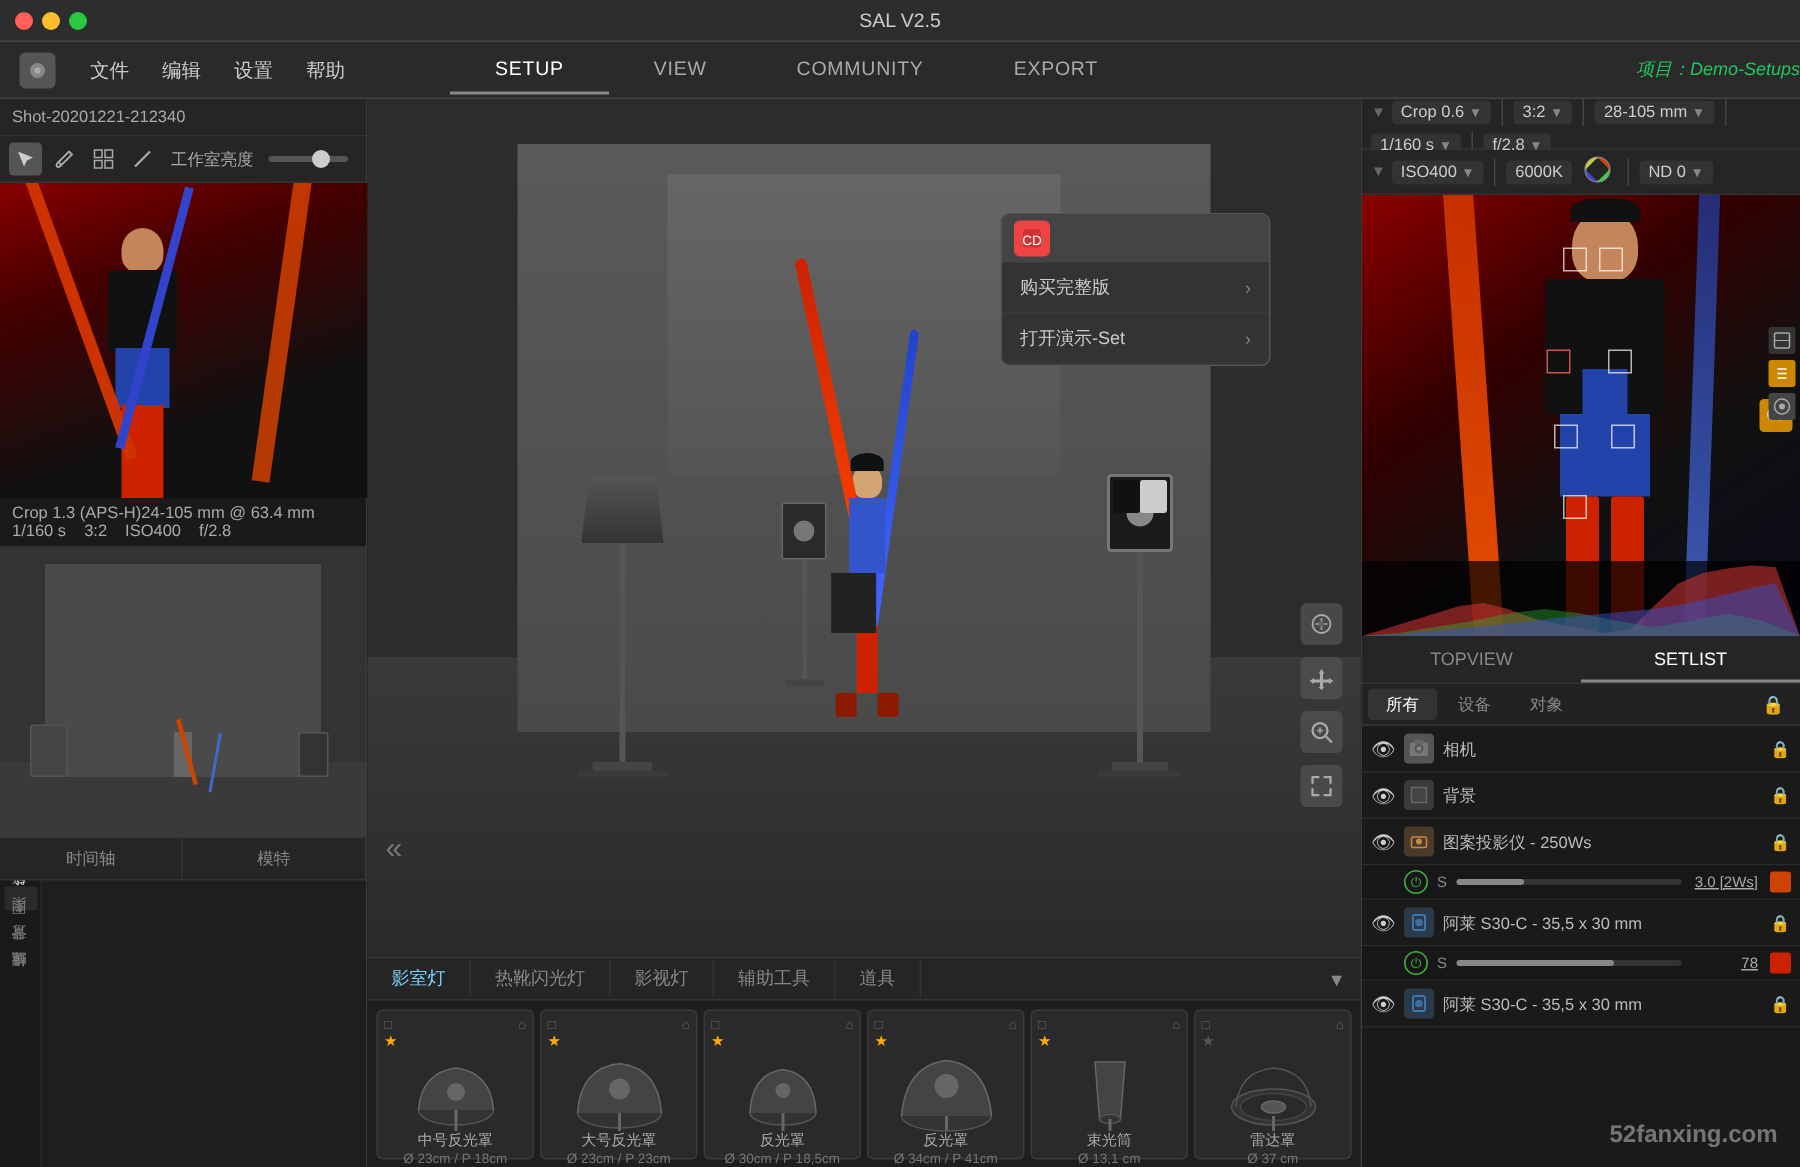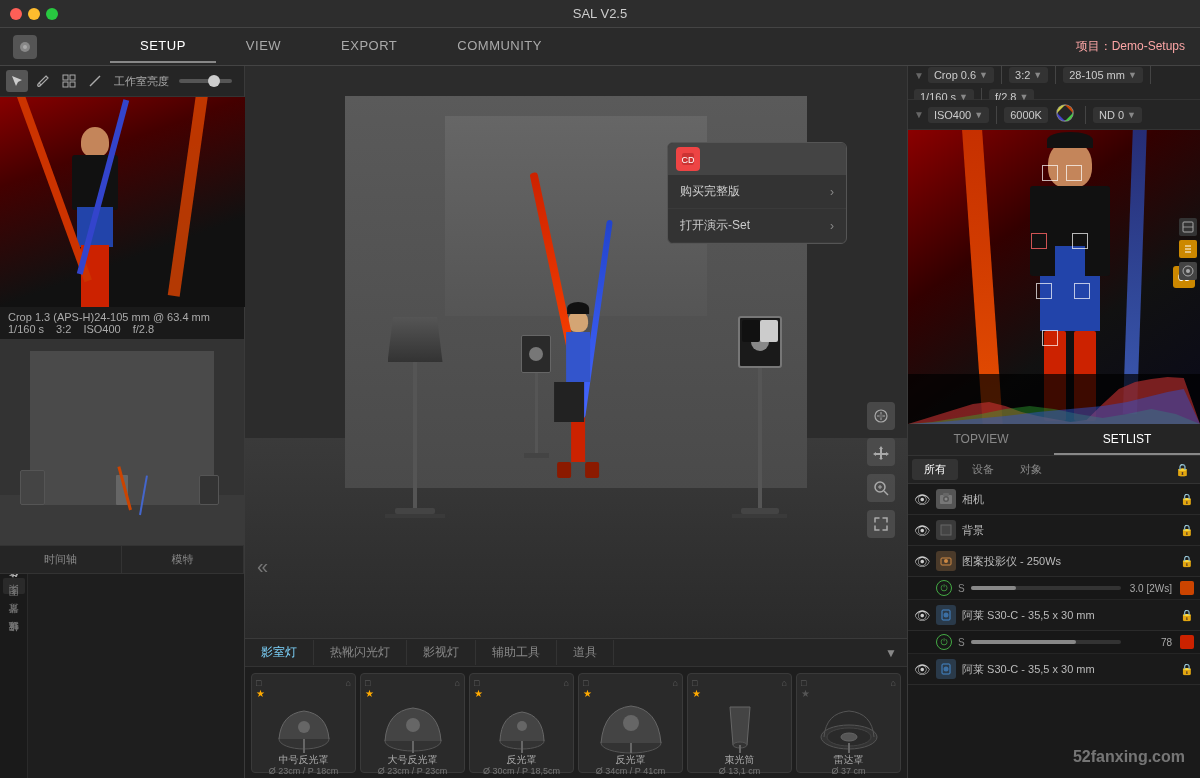--- a/index.html
+++ b/index.html
@@ -93,23 +93,23 @@
       color: #aaa;
       border-bottom: 2px solid transparent;
       letter-spacing: 0.5px;
     }
     .nav-tab.active {
       color: #fff;
       border-bottom: 2px solid #888;
     }
     #menubar .project-label {
       margin-left: auto;
-      margin-right: 15px;
       font-size: 12px;
-      color: #fca5a5;
+      color: #22c55e;
+      font-style: italic;
     }
 
     
     #main {
       display: flex;
       height: calc(778px - 28px - 38px);
     }
 
     
     #left-panel {
@@ -780,20 +780,21 @@
     .sl-slider-fill {
       height: 100%;
       background: #888;
       border-radius: 2px;
     }
     .sl-value {
       font-size: 10px;
       color: #aaa;
       min-width: 45px;
       text-align: right;
+      text-decoration: underline;
     }
     .sl-color-swatch {
       width: 14px;
       height: 14px;
       border-radius: 2px;
       margin-left: 2px;
     }
 
     
     .number-badge {
@@ -845,33 +846,42 @@
 <div id="menubar">
   <div class="logo-area">
     <div class="logo-icon">
       <svg width="20" height="20" viewBox="0 0 20 20">
         <rect x="2" y="2" width="16" height="16" rx="3" fill="#555"></rect>
         <circle cx="10" cy="10" r="5" fill="#888"></circle>
         <circle cx="10" cy="10" r="2" fill="#aaa"></circle>
       </svg>
     </div>
   </div>
+  <div class="menu-items">
+    <div class="menu-item">文件</div>
+    <div class="menu-item">编辑</div>
+    <div class="menu-item">设置</div>
+    <div class="menu-item">帮助</div>
+  </div>
   <div class="nav-tabs">
     <div class="nav-tab active">SETUP</div>
     <div class="nav-tab">VIEW</div>
+    <div class="nav-tab">COMMUNITY</div>
     <div class="nav-tab">EXPORT</div>
-    <div class="nav-tab">COMMUNITY</div>
   </div>
   <div class="project-label">项目：Demo-Setups</div>
 </div>
 
 <div id="main">
 
   <div id="left-panel">
 
+    <div class="shot-header">
+      <span>Shot-20201221-212340</span>
+    </div>
 
     <div class="left-toolbar">
       <div class="toolbar-icon-btn active">
         <svg width="14" height="14" viewBox="0 0 14 14">
             <path d="M2 2 L6 12 L8 8 L12 6 Z" fill="#ccc"></path>
           </svg>
       </div>
       <div class="toolbar-icon-btn">
         <svg width="14" height="14" viewBox="0 0 14 14">
             <path d="M10 2 L12 4 L5 11 L3 9 Z M3 9 Q1 11 2 12 Q3 13 5 11" stroke="#aaa" fill="none" stroke-width="1.2"></path>

